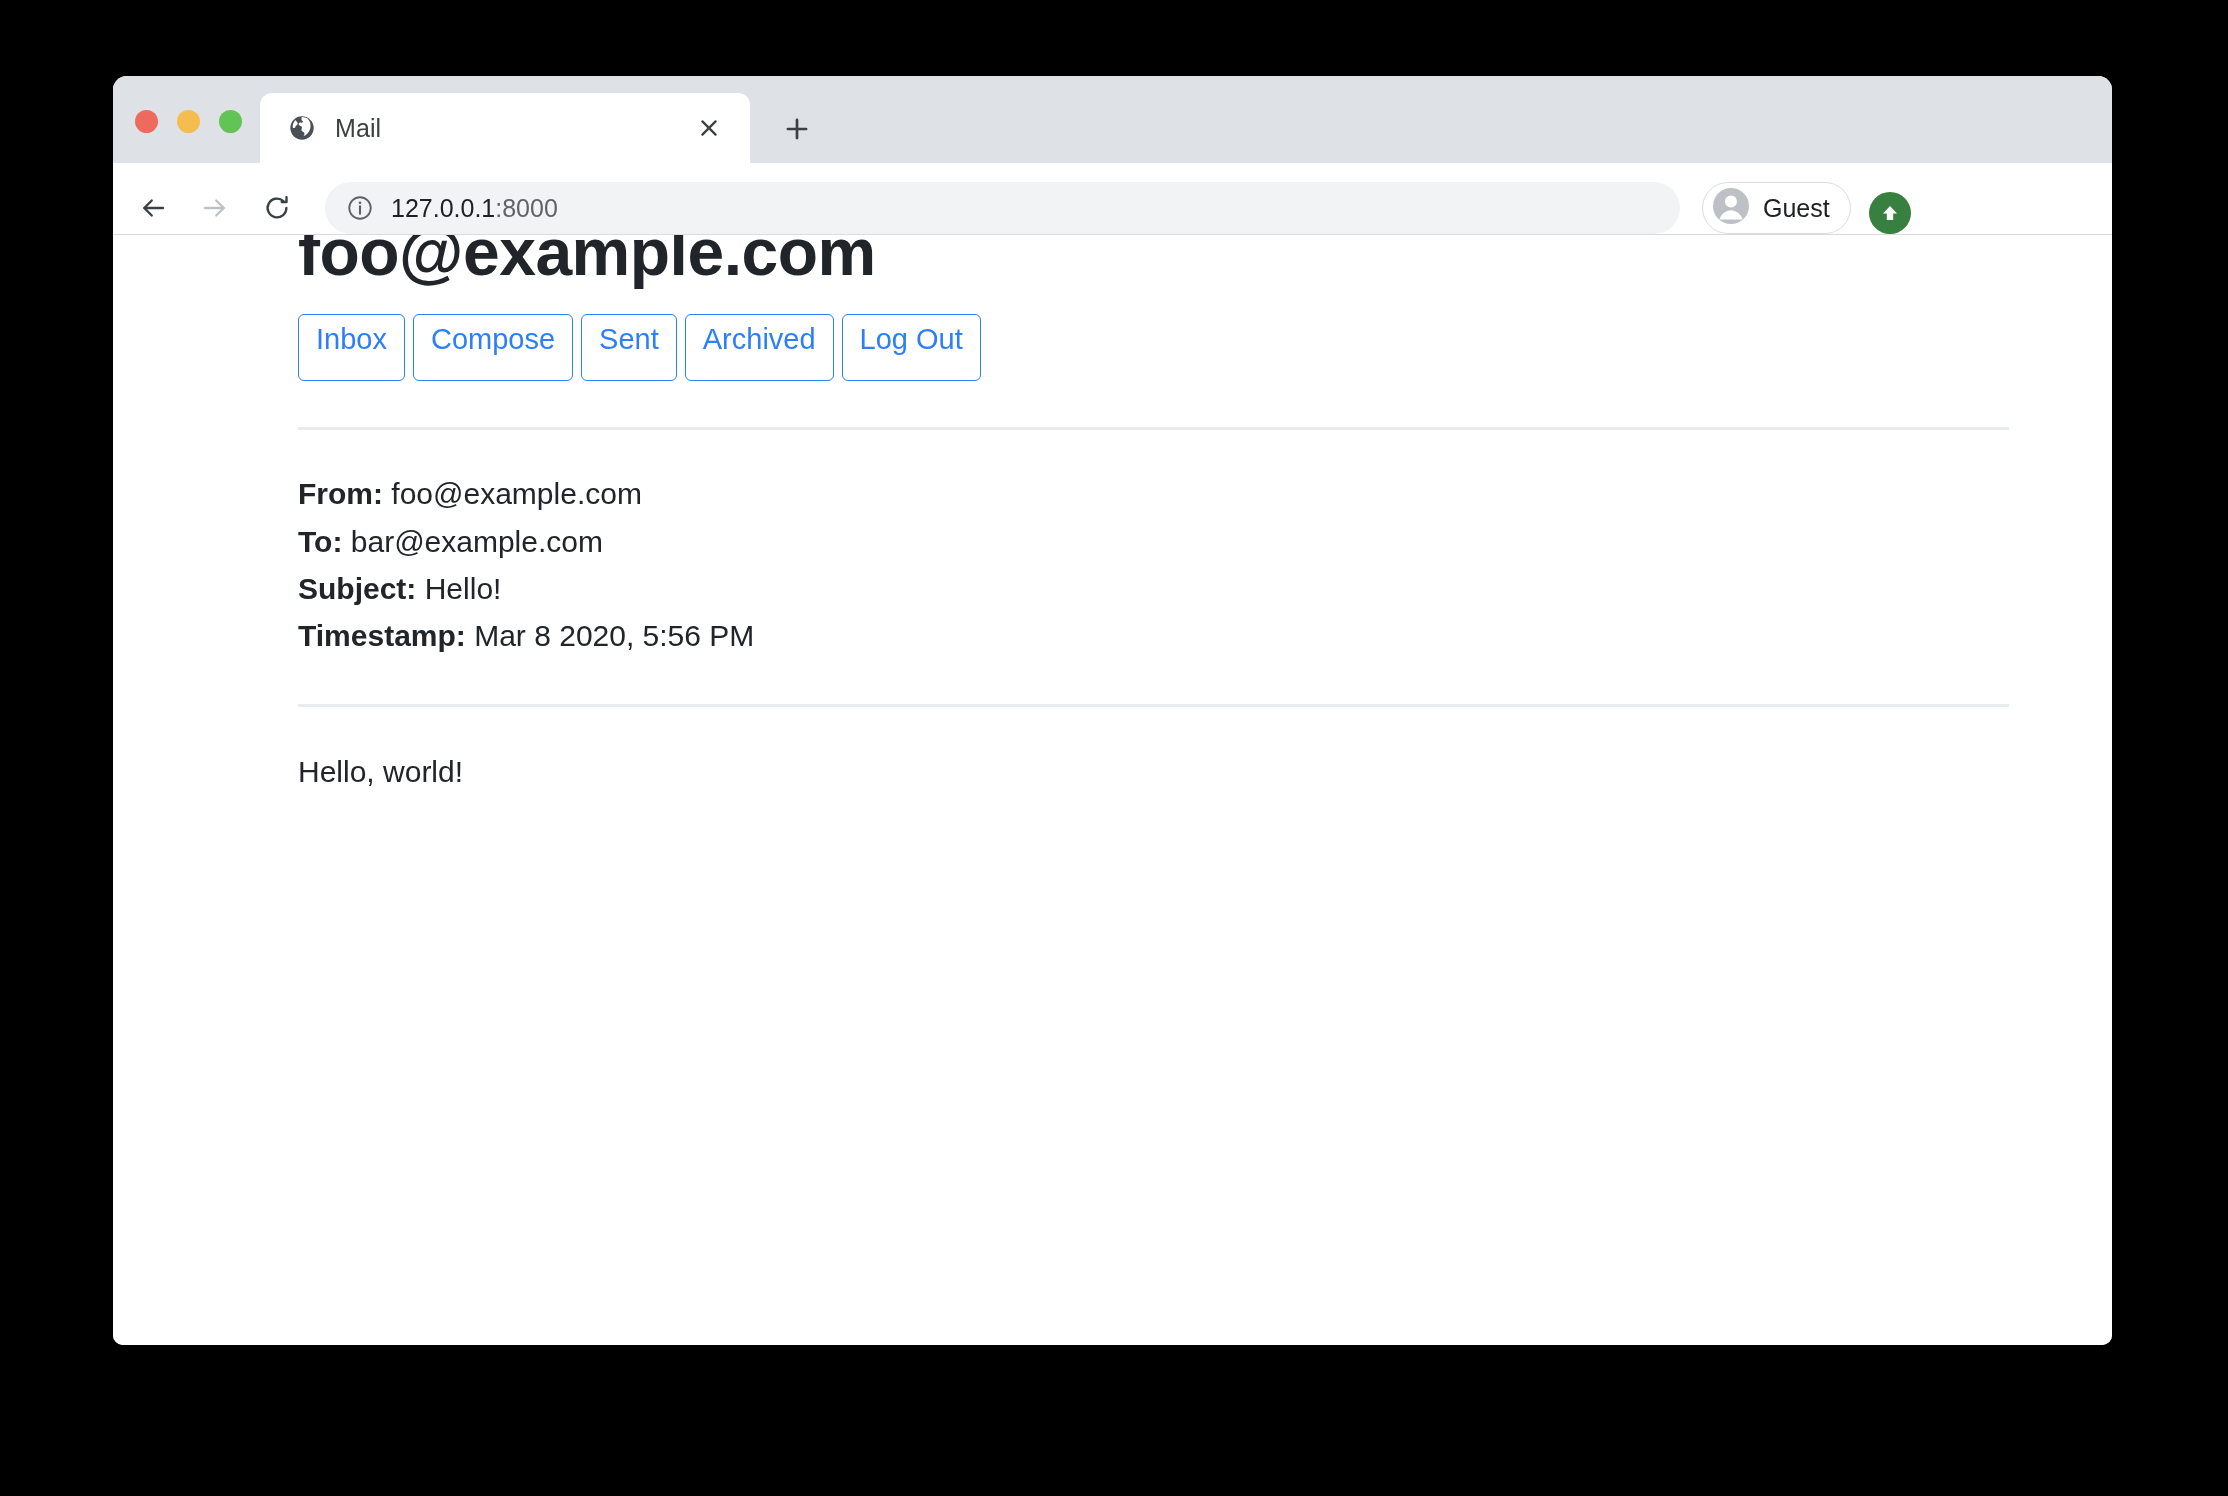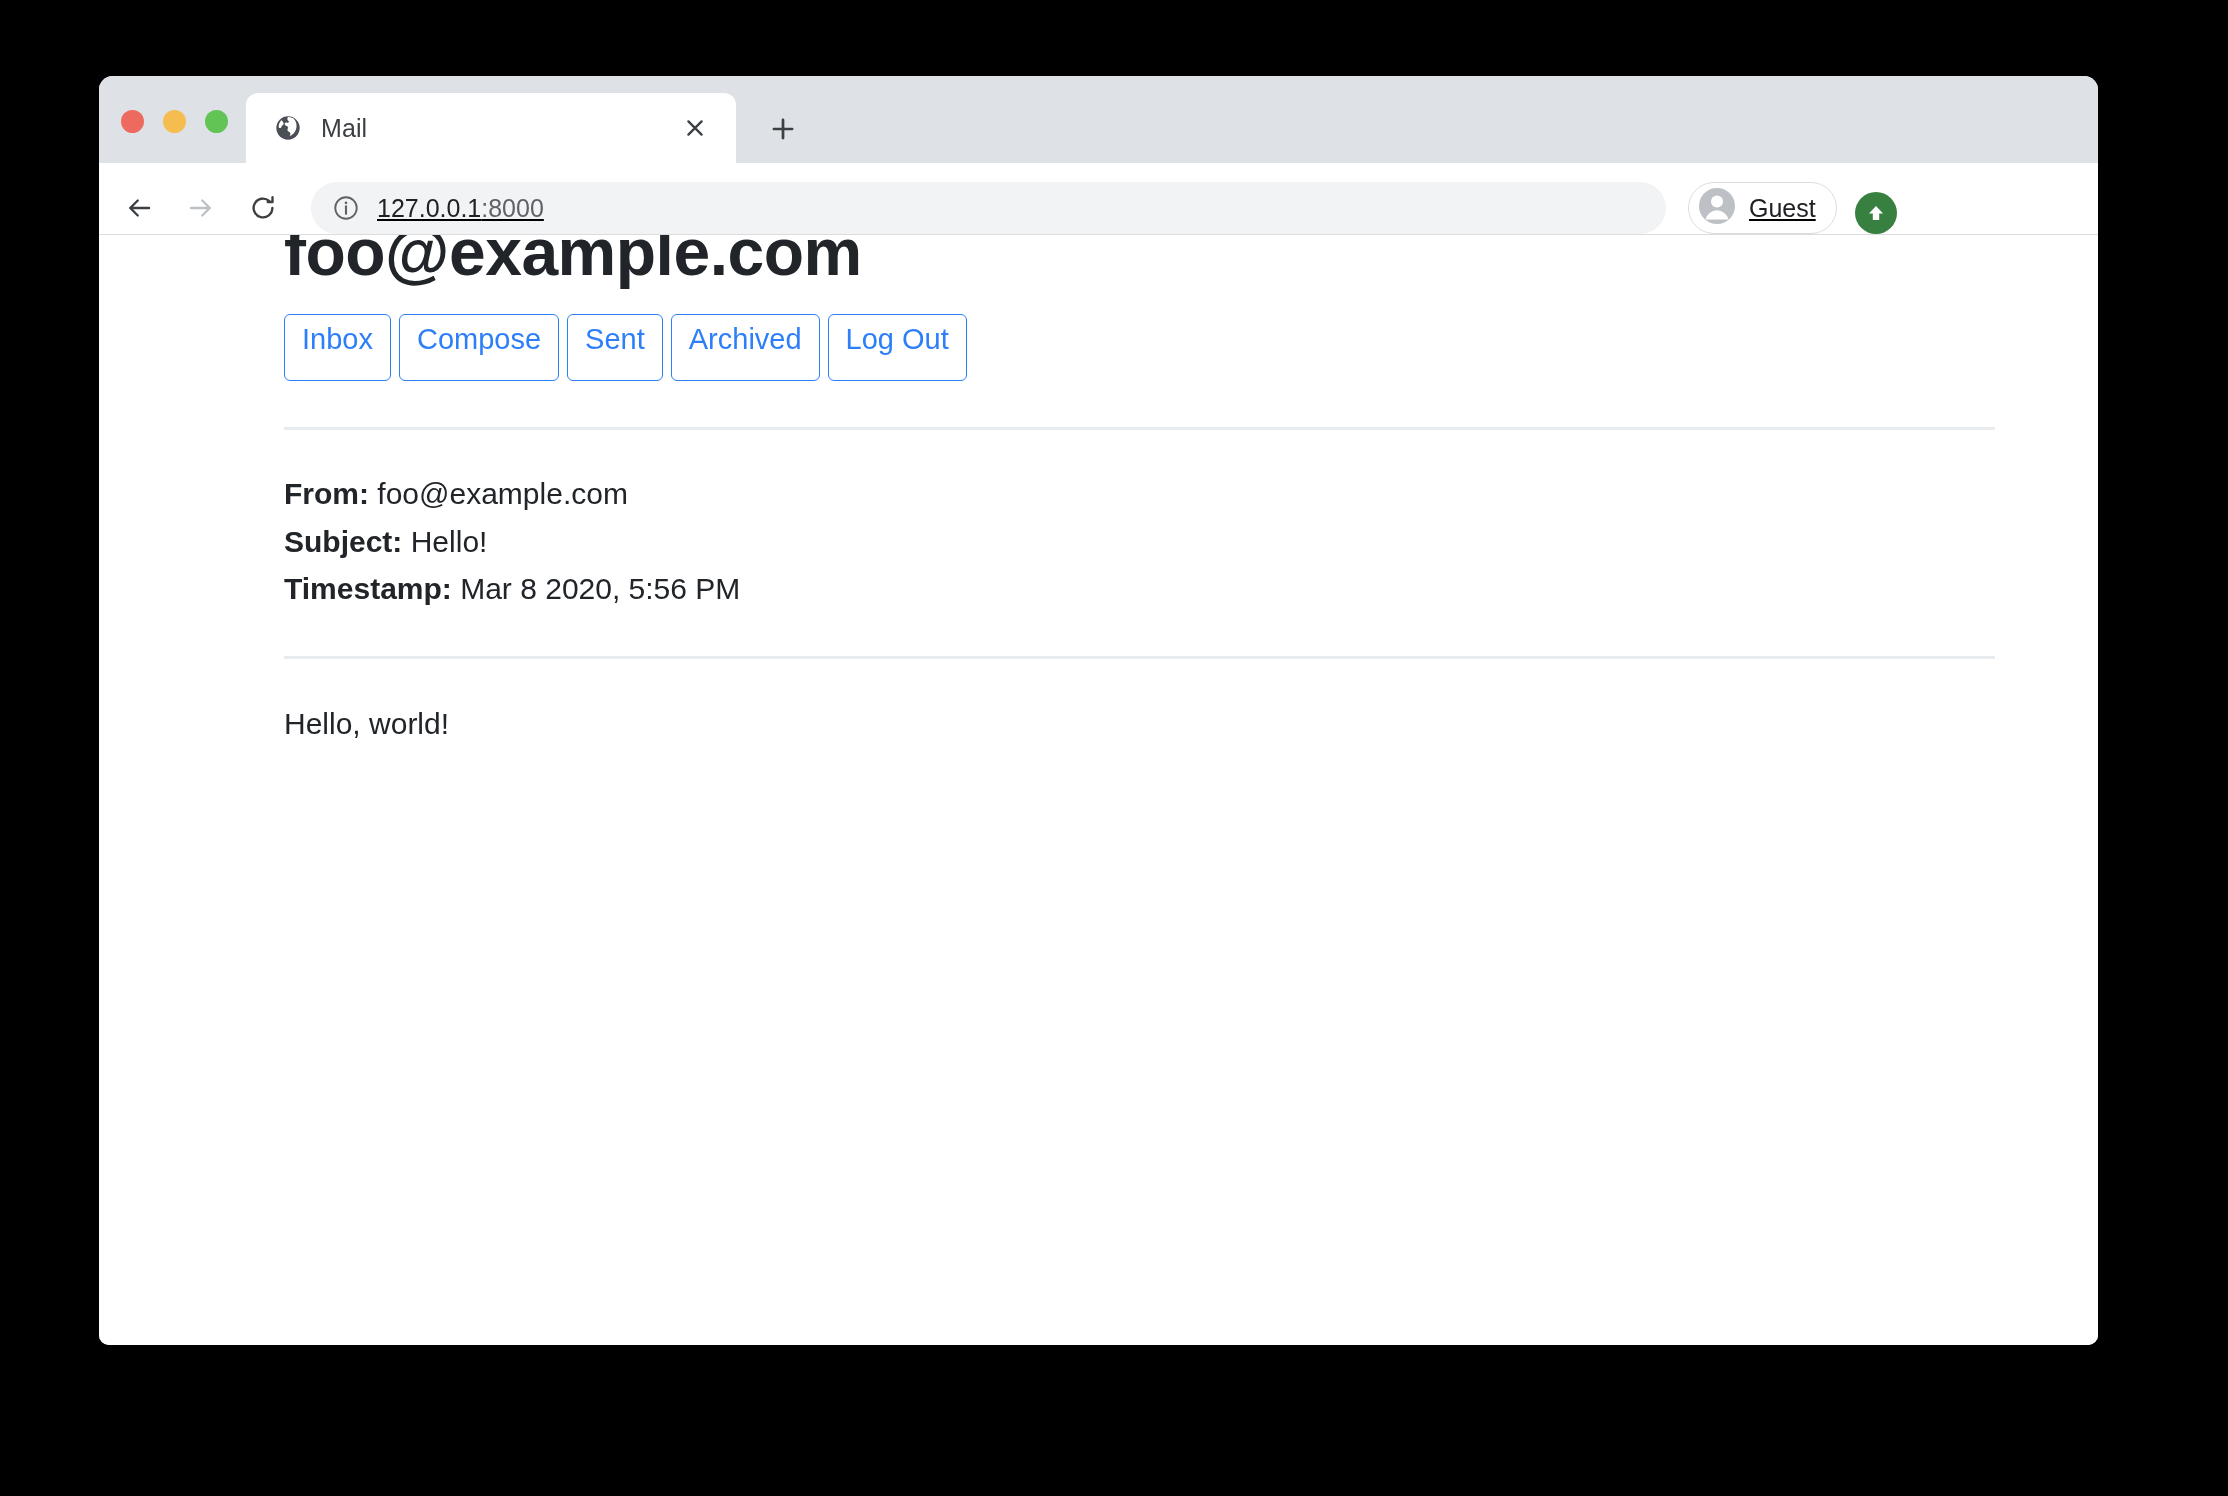--- a/index.html
+++ b/index.html
@@ -8,28 +8,27 @@
     width: 2228px;
     height: 1496px;
     background: #000000;
     font-family: "Liberation Sans", sans-serif;
     overflow: hidden;
   }
 
   
   #browser-window {
     position: absolute;
-    left: 99px;
+    left: 113px;
     top: 76px;
     width: 1999px;
     height: 1269px;
     background: #ffffff;
     border-radius: 14px 14px 10px 10px;
     overflow: hidden;
-    text-decoration: underline;
   }
 
   
   #tab-strip {
     position: relative;
     height: 87px;
     background: #dee1e6;
   }
 
   .traffic-lights {
@@ -352,20 +351,24 @@
       </div>
 
       <hr class="page-rule" id="rule-top">
 
       <div id="email-details">
         <div class="detail-line">
           <span class="detail-label">From:</span>
           <span>foo@example.com</span>
         </div>
         <div class="detail-line">
+          <span class="detail-label">To:</span>
+          <span>bar@example.com</span>
+        </div>
+        <div class="detail-line">
           <span class="detail-label">Subject:</span>
           <span>Hello!</span>
         </div>
         <div class="detail-line">
           <span class="detail-label">Timestamp:</span>
           <span>Mar 8 2020, 5:56 PM</span>
         </div>
       </div>
 
 

